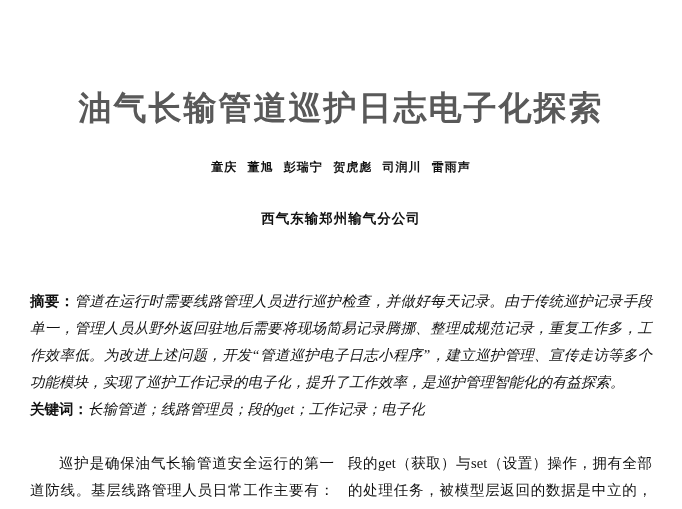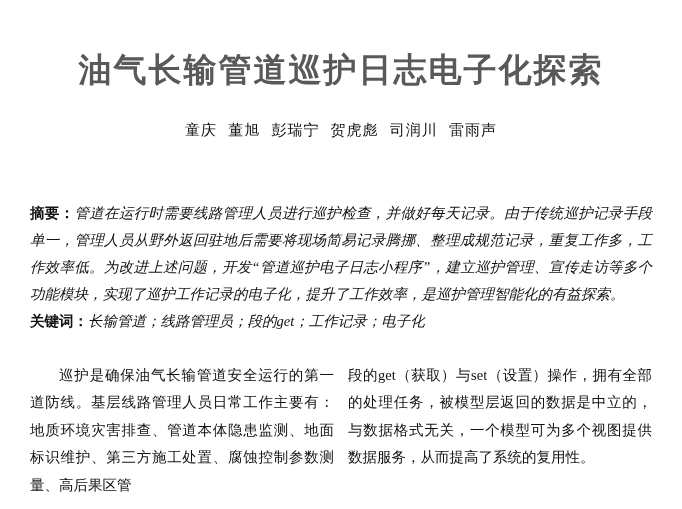--- a/index.html
+++ b/index.html
@@ -7,35 +7,35 @@
   .page {
     position: relative;
     width: 682px;
     height: 509px;
     background: #ffffff;
     overflow: hidden;
     font-family: "Liberation Serif", "DejaVu Serif", serif;
     color: #1a1a1a;
   }
   .paper-title {
-    margin-top: 50px;
+    margin-top: 88px;
     text-align: center;
     font-family: "Liberation Sans", "DejaVu Sans", sans-serif;
     font-size: 33px;
     font-weight: bold;
     color: #595959;
     letter-spacing: 2px;
     line-height: 1.2;
   }
   .authors-line {
     margin-top: 31px;
     text-align: center;
     font-family: "Liberation Sans", "DejaVu Sans", sans-serif;
-    font-size: 15px;
-    font-weight: normal;
+    font-size: 12px;
+    font-weight: bold;
     color: #111111;
     letter-spacing: 1px;
     word-spacing: 6px;
   }
   .affiliation-line {
     margin-top: 34px;
     text-align: center;
     font-family: "Liberation Serif", "DejaVu Serif", serif;
     font-size: 13.5px;
     font-weight: bold;
@@ -78,20 +78,21 @@
 </style>
 </head>
 <body>
 
 <div class="page">
 
   <h1 class="paper-title">油气长输管道巡护日志电子化探索</h1>
 
   <div class="authors-line">童庆 董旭 彭瑞宁 贺虎彪 司润川 雷雨声</div>
 
+  <div class="affiliation-line">西气东输郑州输气分公司</div>
 
   <div class="abstract-block">
     <span class="inline-label">摘要：</span><span class="kaiti-text">管道在运行时需要线路管理人员进行巡护检查，并做好每天记录。由于传统巡护记录手段单一，管理人员从野外返回驻地后需要将现场简易记录腾挪、整理成规范记录，重复工作多，工作效率低。为改进上述问题，开发“管道巡护电子日志小程序”，建立巡护管理、宣传走访等多个功能模块，实现了巡护工作记录的电子化，提升了工作效率，是巡护管理智能化的有益探索。</span>
     <br>
     <span class="inline-label">关键词：</span><span class="kaiti-text">长输管道；线路管理员；段的get；工作记录；电子化</span>
   </div>
 
   <div class="body-columns">
     <div class="column left">
       <p>巡护是确保油气长输管道安全运行的第一道防线。基层线路管理人员日常工作主要有：地质环境灾害排查、管道本体隐患监测、地面标识维护、第三方施工处置、腐蚀控制参数测量、高后果区管</p>

